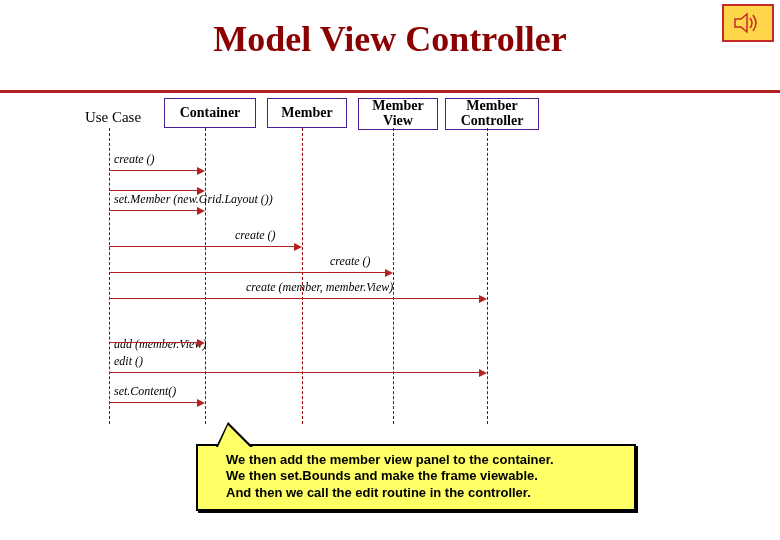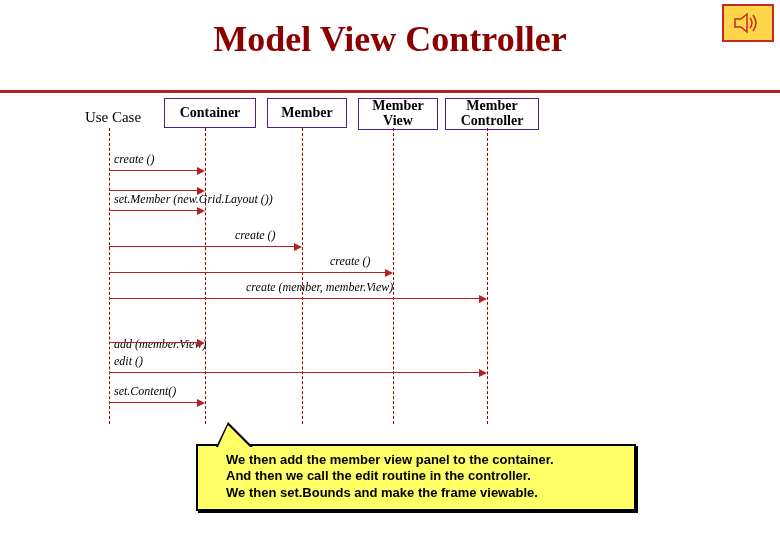--- a/index.html
+++ b/index.html
@@ -191,15 +191,15 @@
   <div class="msg" style="left:34px; top:288px;">set.Content()</div>
   <div class="arrow-line" style="left:29px; top:306px; width:88px;"></div>
   <div class="arrow-head right" style="left:117px; top:302.5px;"></div>
 
 </div>
 
 <div class="callout-wedge-border"></div>
 <div class="callout-wedge"></div>
 <div class="callout">
   <div>We then add the member view panel to the container.</div>
+  <div>We then set.Bounds and make the frame viewable.</div>
   <div>And then we call the edit routine in the controller.</div>
-  <div>We then set.Bounds and make the frame viewable.</div>
 </div>
 
 </body></html>

